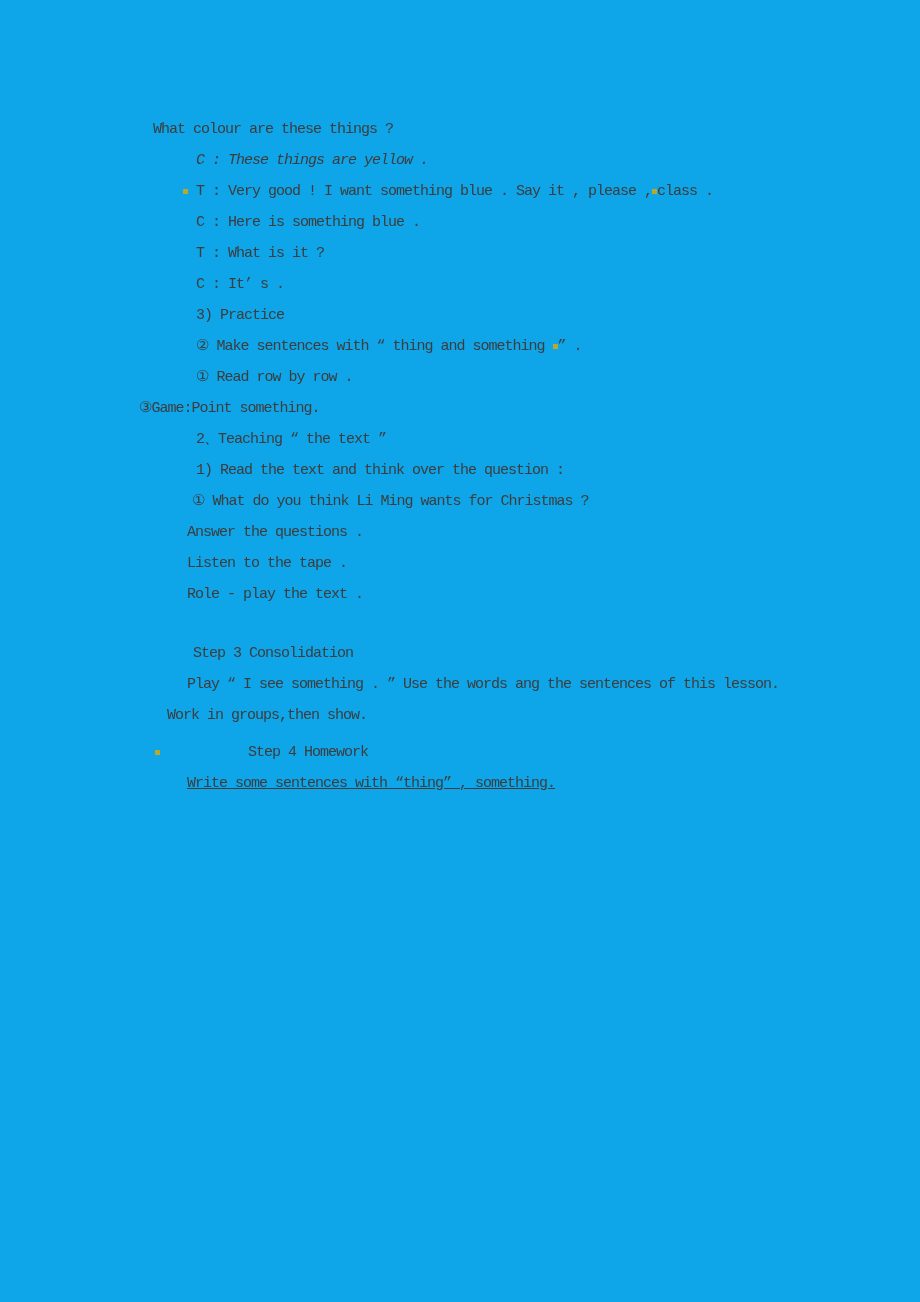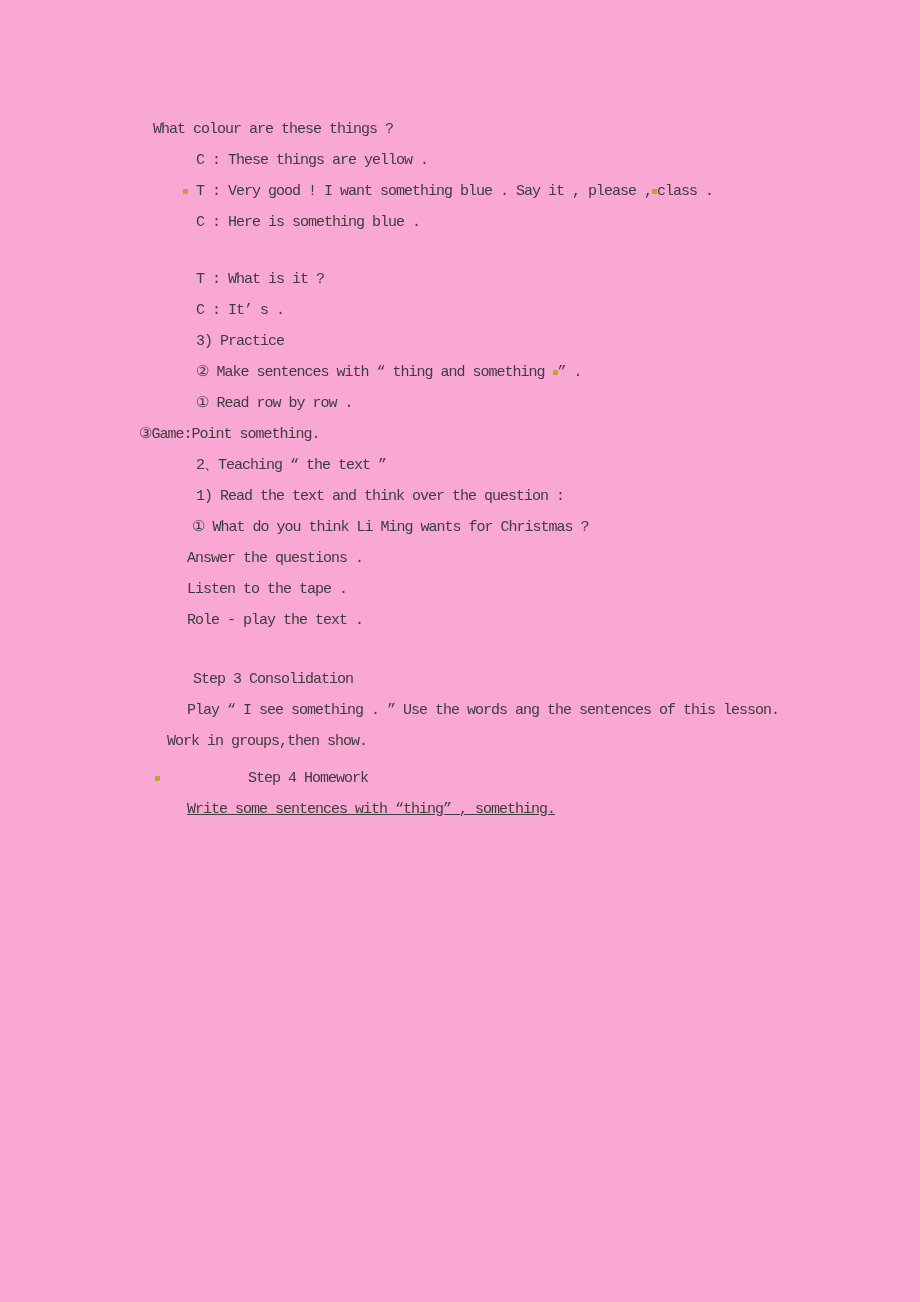--- a/index.html
+++ b/index.html
@@ -32,26 +32,26 @@
     display: inline-block;
     width: 5px;
     height: 5px;
     background: #b9a72e;
     vertical-align: 1px;
   }
 </style>
 </head>
 <body>
 
-<div class="page" style="background: #f9a8d4; color: rgb(61, 61, 61);">
+<div class="page" style="background: #0ea5e9; color: rgb(61, 61, 61);">
     <div class="line" style="padding-left: 14px;"><span>What colour are these things ?</span></div>
-    <div class="line" style="padding-left: 57px;"><span>C : These things are yellow .</span></div>
+    <div class="line" style="padding-left: 57px; font-style: italic;"><span>C : These things are yellow .</span></div>
     <div class="line" style="padding-left: 44px;"><span class="dot" style="background: rgb(185, 167, 46);"></span><span> T : Very good ! I want something blue . Say it , please ,</span><span class="dot" style="background: rgb(185, 167, 46);"></span><span>class .</span></div>
     <div class="line" style="padding-left: 57px;"><span>C : Here is something blue .</span></div>
-    <div class="line" style="padding-left: 57px; margin-top: 26px;"><span>T : What is it ?</span></div>
+    <div class="line" style="padding-left: 57px;"><span>T : What is it ?</span></div>
     <div class="line" style="padding-left: 57px;"><span>C : It’ s .</span></div>
     <div class="line" style="padding-left: 57px;"><span>3) Practice</span></div>
     <div class="line" style="padding-left: 57px;"><span>② Make sentences with “ thing and something </span><span class="dot" style="background: rgb(185, 167, 46);"></span><span>” .</span></div>
     <div class="line" style="padding-left: 57px;"><span>① Read row by row .</span></div>
     <div class="line" style="padding-left: 0px;"><span>③Game:Point something.</span></div>
     <div class="line" style="padding-left: 57px;"><span>2、Teaching “ the text ”</span></div>
     <div class="line" style="padding-left: 57px;"><span>1) Read the text and think over the question :</span></div>
     <div class="line" style="padding-left: 53px;"><span>① What do you think Li Ming wants for Christmas ?</span></div>
     <div class="line" style="padding-left: 48px;"><span>Answer the questions .</span></div>
     <div class="line" style="padding-left: 48px;"><span>Listen to the tape .</span></div>

